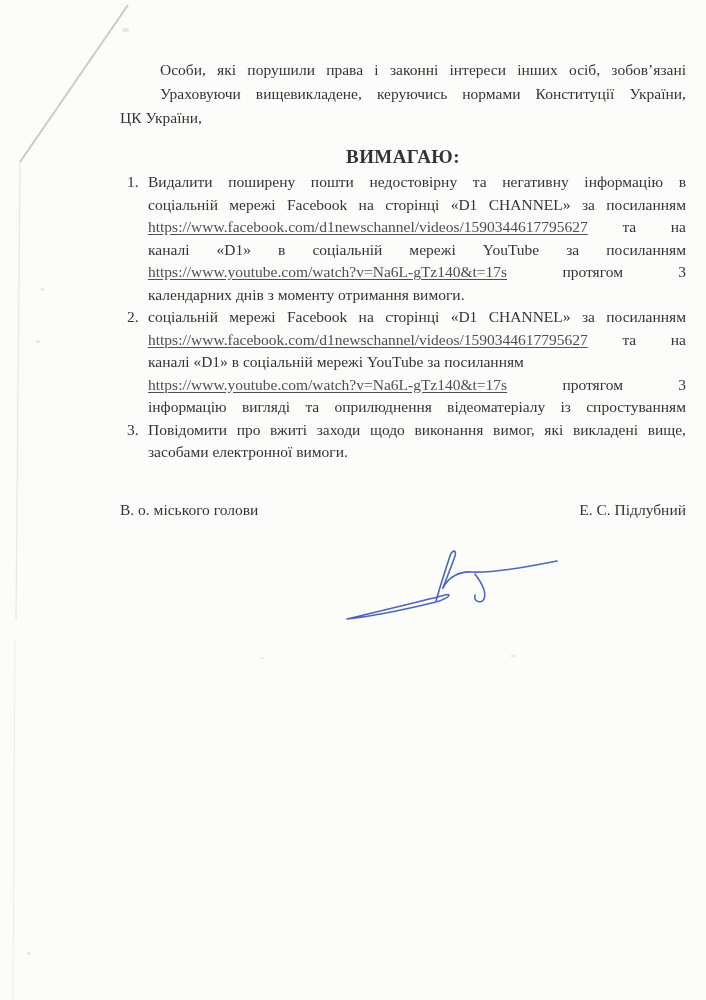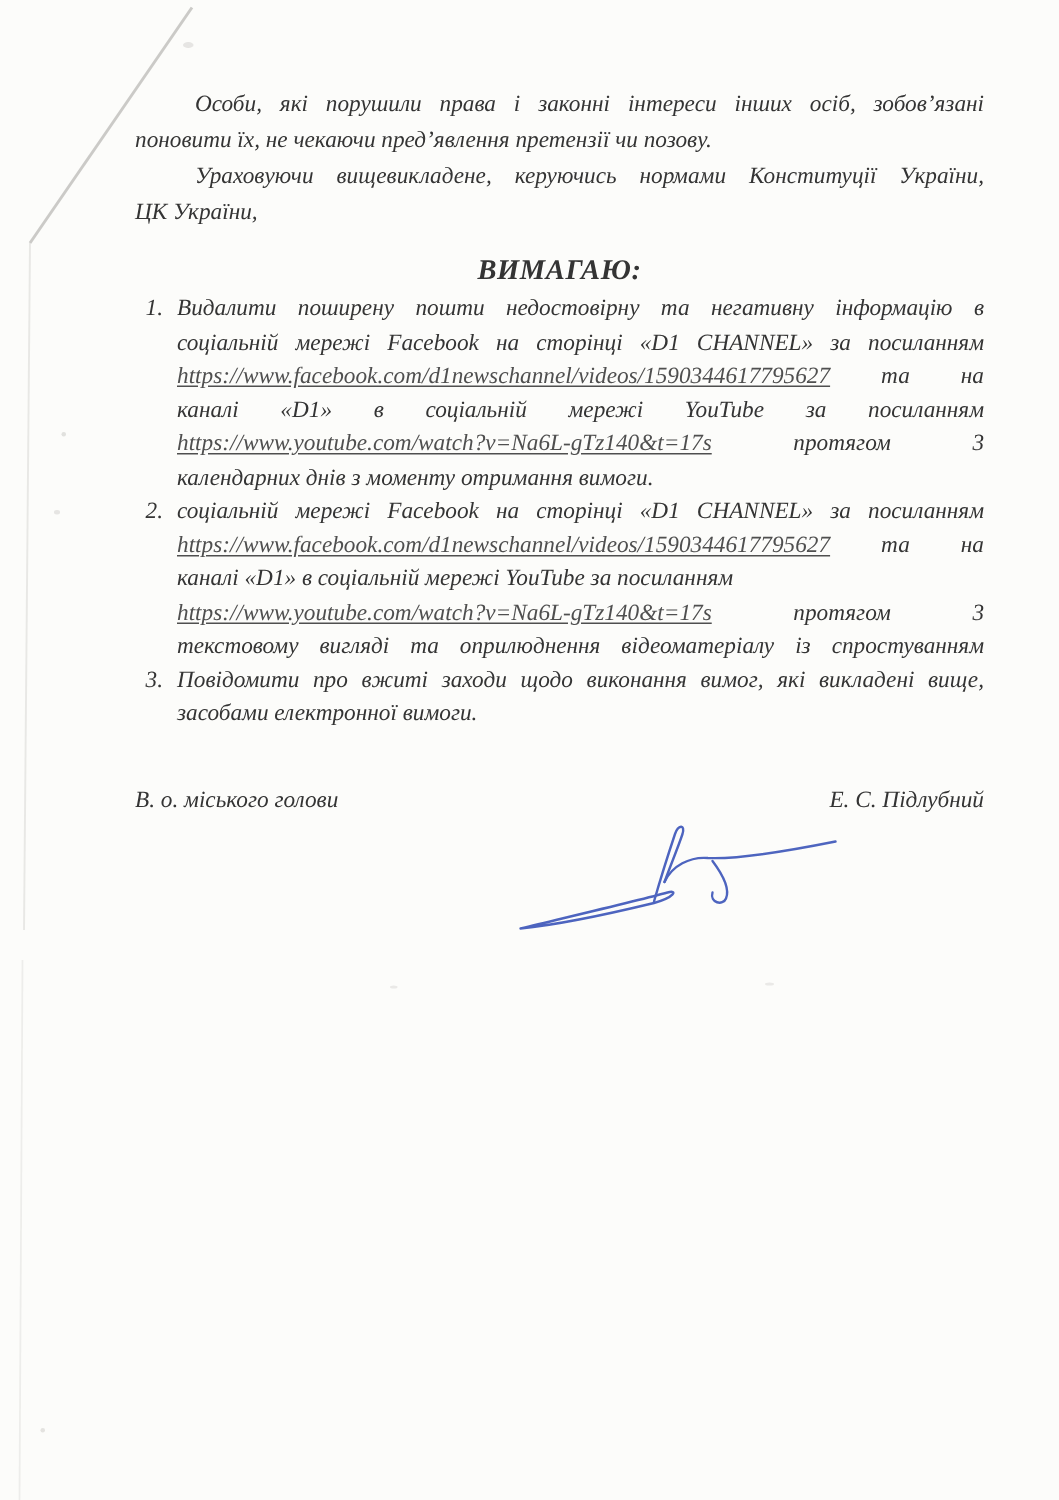--- a/index.html
+++ b/index.html
@@ -12,23 +12,22 @@
     background:#e9e9e7;
     font-family:"Liberation Serif","DejaVu Serif",serif;
   }
   .page{
     position:relative;width:706px;height:1000px;
     background:var(--paper);
     color:var(--ink);
     box-sizing:border-box;
   }
   .body-text{
-    position:absolute;left:90px;top:58px;width:566px;
+    position:absolute;left:120px;top:58px;width:566px;
     font-size:15.5px;
-    font-style:italic;
   }
   .ln{
     line-height:24px;white-space:nowrap;
   }
   .ln.just{
     white-space:normal;
     text-align:justify;
     text-align-last:justify;
     -moz-text-align-last:justify;
   }
@@ -82,21 +81,20 @@
   <div class="speck" style="left:41px;top:288px;width:3px;height:3px;opacity:.6;"></div>
   <div class="speck" style="left:36px;top:340px;width:4px;height:3px;opacity:.5;"></div>
   <div class="speck" style="left:27px;top:952px;width:3px;height:3px;opacity:.55;"></div>
   <div class="speck" style="left:260px;top:657px;width:5px;height:2px;opacity:.4;"></div>
   <div class="speck" style="left:510px;top:655px;width:6px;height:2px;opacity:.4;"></div>
 
   <div class="body-text">
 
     <div id="intro">
         <div class="ln just ind"><span>Особи, які порушили права і законні інтереси інших осіб, зобов’язані</span></div>
-        <div class="ln"><span>поновити їх, не чекаючи пред’явлення претензії чи позову.</span></div>
         <div class="ln just ind"><span>Ураховуючи вищевикладене, керуючись нормами Конституції України,</span></div>
         <div class="ln"><span>ЦК України,</span></div>
       </div>
 
     <div class="heading">ВИМАГАЮ:</div>
 
     <div id="demands" class="demands">
         <div class="demand">
           <span class="num">1.</span>
           <div class="ln just"><span>Видалити поширену пошти недостовірну та негативну інформацію в</span></div>
@@ -105,21 +103,21 @@
           <div class="ln just"><span>каналі «D1» в соціальній мережі YouTube за посиланням</span></div>
           <div class="ln just"><span class="lnk">https://www.youtube.com/watch?v=Na6L-gTz140&amp;t=17s</span> <span>протягом 3</span></div>
           <div class="ln"><span>календарних днів з моменту отримання вимоги.</span></div>
         </div>
         <div class="demand">
           <span class="num">2.</span>
           <div class="ln just"><span>соціальній мережі Facebook на сторінці «D1 CHANNEL» за посиланням</span></div>
           <div class="ln just"><span class="lnk">https://www.facebook.com/d1newschannel/videos/1590344617795627</span> <span>та на</span></div>
           <div class="ln"><span>каналі «D1» в соціальній мережі YouTube за посиланням</span></div>
           <div class="ln just"><span class="lnk">https://www.youtube.com/watch?v=Na6L-gTz140&amp;t=17s</span> <span>протягом 3</span></div>
-          <div class="ln just"><span>текстовому вигляді та оприлюднення відеоматеріалу із спростуванням</span></div>
+          <div class="ln just"><span>інформацію вигляді та оприлюднення відеоматеріалу із спростуванням</span></div>
         </div>
         <div class="demand">
           <span class="num">3.</span>
           <div class="ln just"><span>Повідомити про вжиті заходи щодо виконання вимог, які викладені вище,</span></div>
           <div class="ln"><span>засобами електронної вимоги.</span></div>
         </div>
       </div>
 
     <div class="signoff">
       <span>В. о. міського голови</span>

